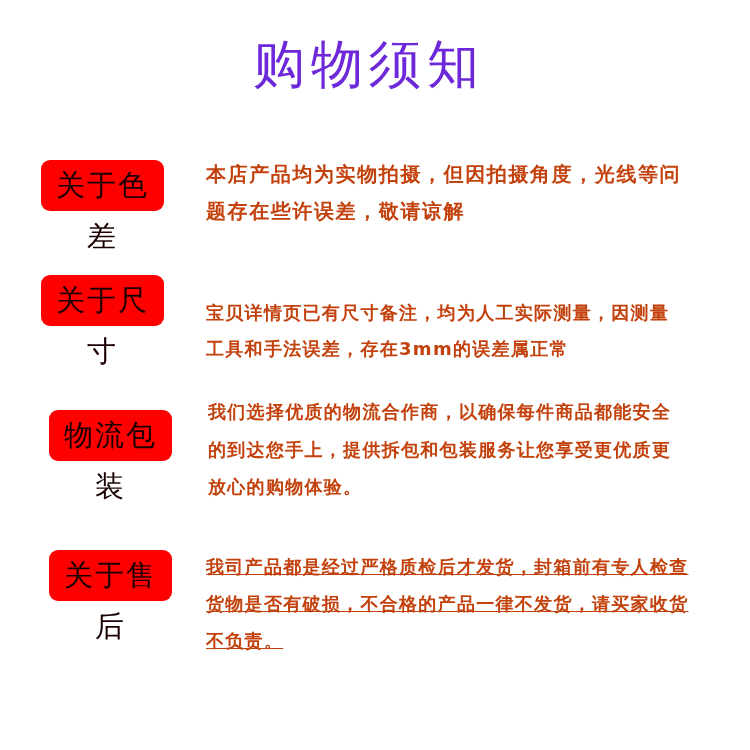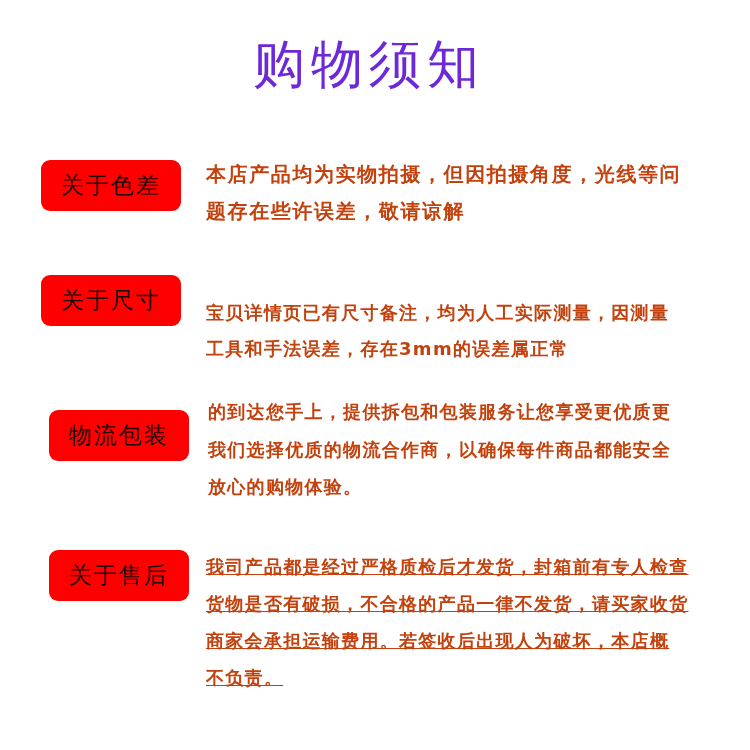--- a/index.html
+++ b/index.html
@@ -22,26 +22,26 @@
       width: 738px;
       text-align: center;
       font-size: 52px;
       font-weight: normal;
       letter-spacing: 6px;
       line-height: 68px;
       color: #6d28d9;
     }
     .badge {
       position: absolute;
-      width: 140px;
+      width: 123px;
       height: 51px;
       border-radius: 9px;
       background: #ff0000;
       color: #1a0000;
-      font-size: 23px;
+      font-size: 29px;
       line-height: 51px;
       text-align: center;
       letter-spacing: 2px;
     }
     .desc {
       position: absolute;
       font-size: 19px;
       font-weight: bold;
       line-height: 37px;
       color: #c2410c;
@@ -64,24 +64,23 @@
 </div>
 
 <div class="badge" style="left:41px; top:275px;">关于尺寸</div>
 <div class="desc" style="left:206px; top:269px; line-height:36px; font-size:18px; letter-spacing:1.3px;margin-top:26px;">
   <span class="line">宝贝详情页已有尺寸备注，均为人工实际测量，因测量</span>
   <span class="line">工具和手法误差，存在3mm的误差属正常</span>
 </div>
 
 <div class="badge" style="left:49px; top:410px;">物流包装</div>
 <div class="desc" style="left:208px; top:393px; line-height:37.5px; font-size:18px; letter-spacing:1.3px;">
+  <span class="line">我们选择优质的物流合作商，以确保每件商品都能安全</span>
   <span class="line">的到达您手上，提供拆包和包装服务让您享受更优质更</span>
-  <span class="line">我们选择优质的物流合作商，以确保每件商品都能安全</span>
   <span class="line">放心的购物体验。</span>
 </div>
 
 <div class="badge" style="left:49px; top:550px;">关于售后</div>
 <div class="desc" style="left:206px; top:548px; line-height:37px; font-size:18px; letter-spacing:1.3px;text-decoration:underline;">
   <span class="line">我司产品都是经过严格质检后才发货，封箱前有专人检查</span>
   <span class="line">货物是否有破损，不合格的产品一律不发货，请买家收货</span>
-  <span class="line">商家会承担运输费用。若签收后出现人为破坏，本店概</span>
   <span class="line">不负责。</span>
 </div>
 
 </body></html>

